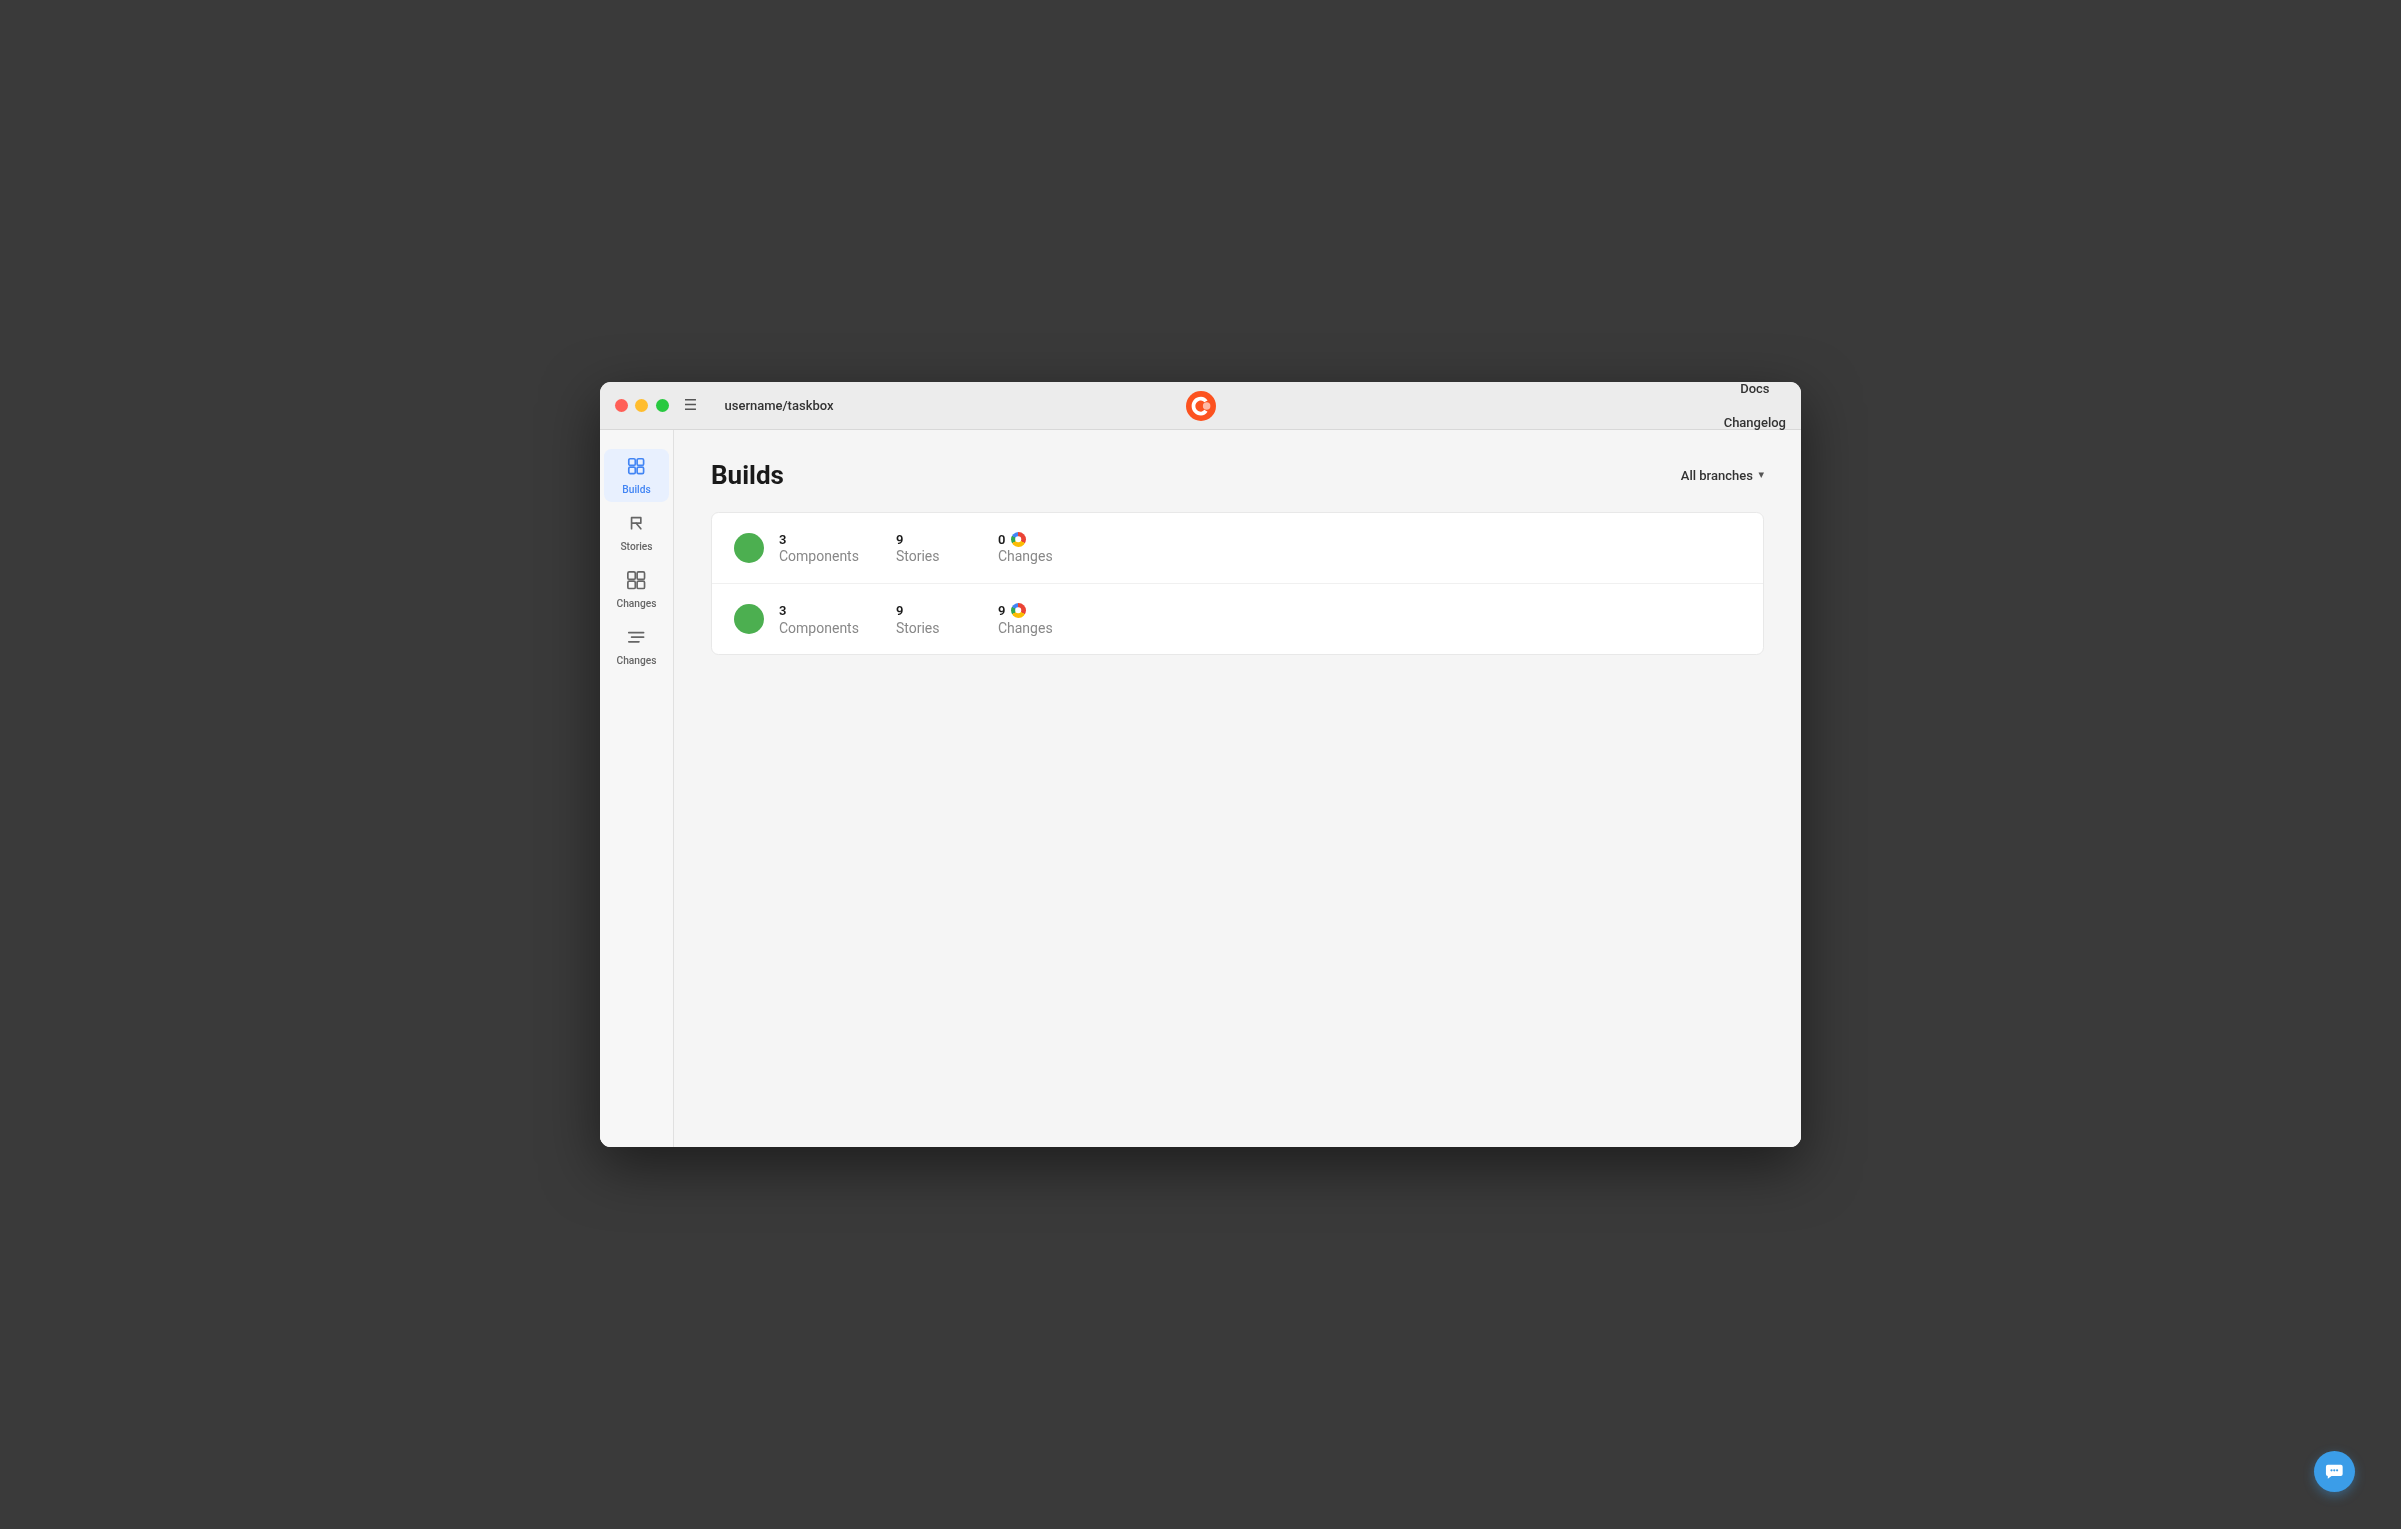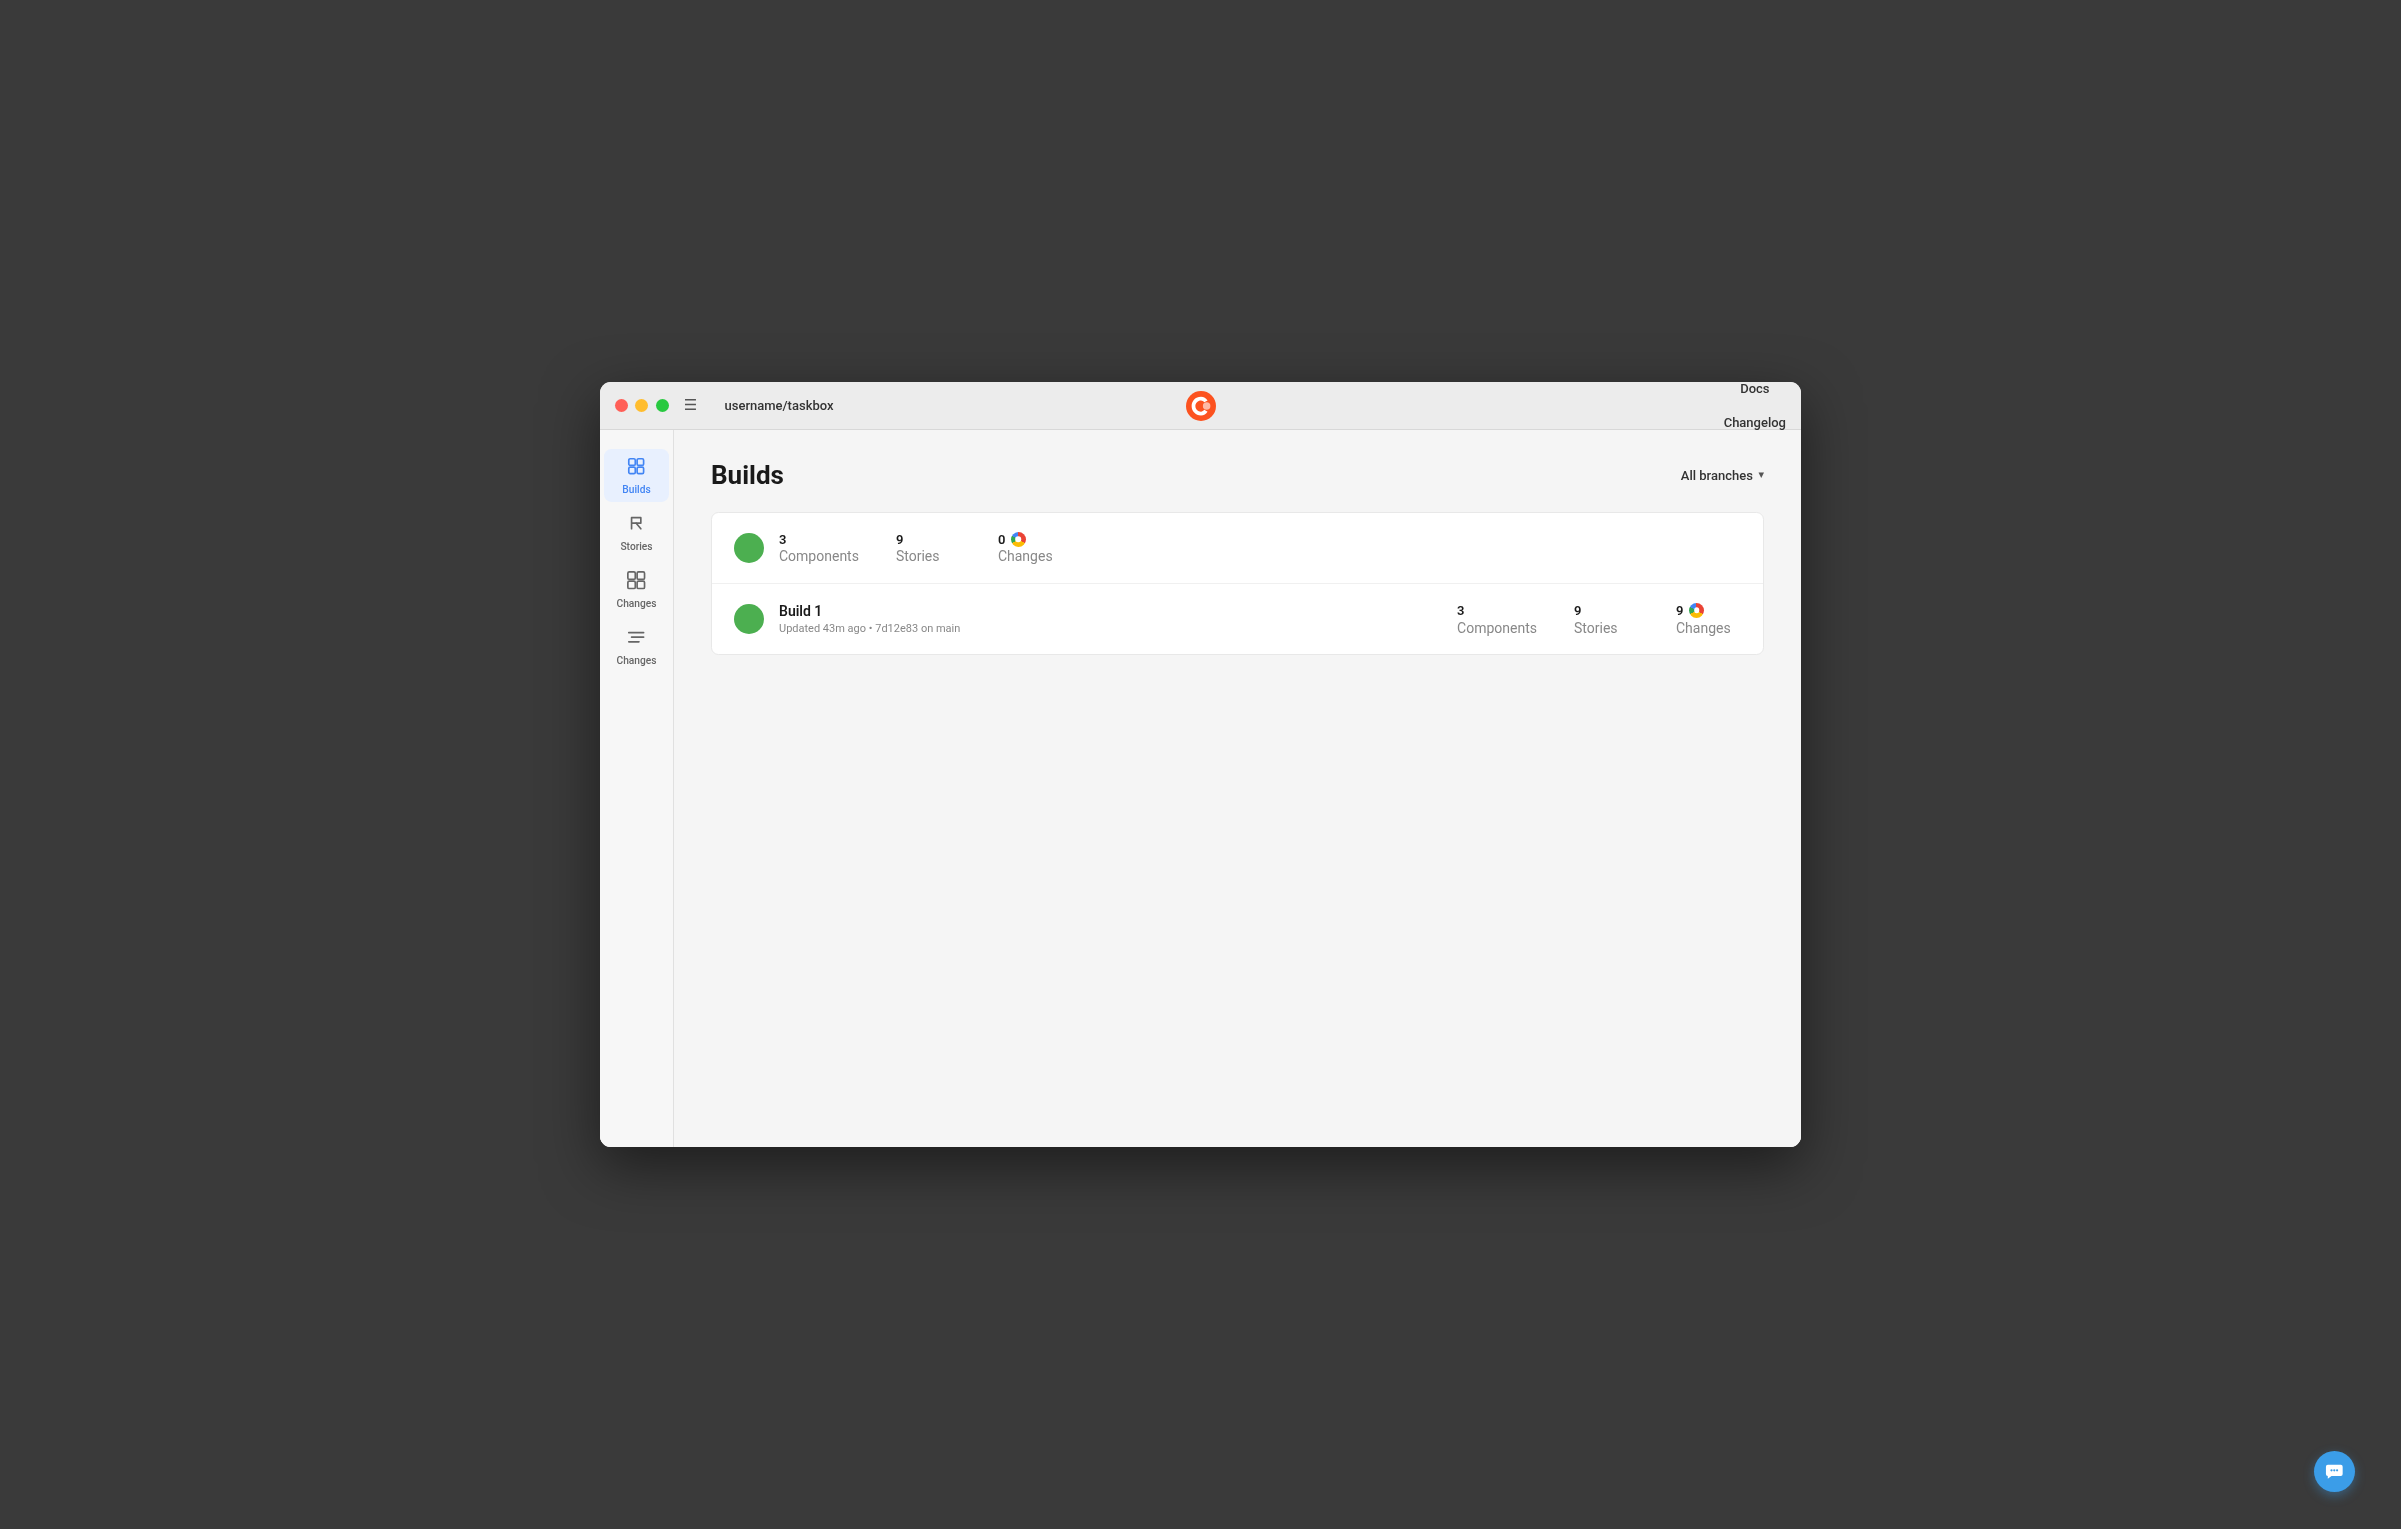--- a/index.html
+++ b/index.html
@@ -417,24 +417,20 @@
                 <span>0</span>
                 <span class="chrome-icon"></span>
               </span>
               <span class="stat-label">Changes</span>
             </div>
           </div>
         </div>
 
         <div class="build-item">
           <div class="build-status-dot"></div>
-          <div class="build-info">
-            <div class="build-name">Build 1</div>
-            <div class="build-meta">Updated 43m ago • 7d12e83 on main</div>
-          </div>
           <div class="build-stats">
             <div class="stat-item">
               <span class="stat-value">3</span>
               <span class="stat-label">Components</span>
             </div>
             <div class="stat-item">
               <span class="stat-value">9</span>
               <span class="stat-label">Stories</span>
             </div>
             <div class="stat-item">

